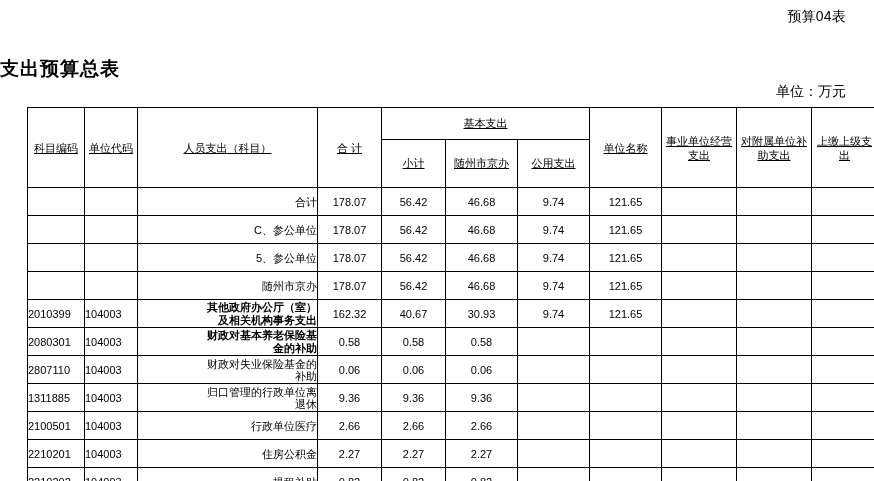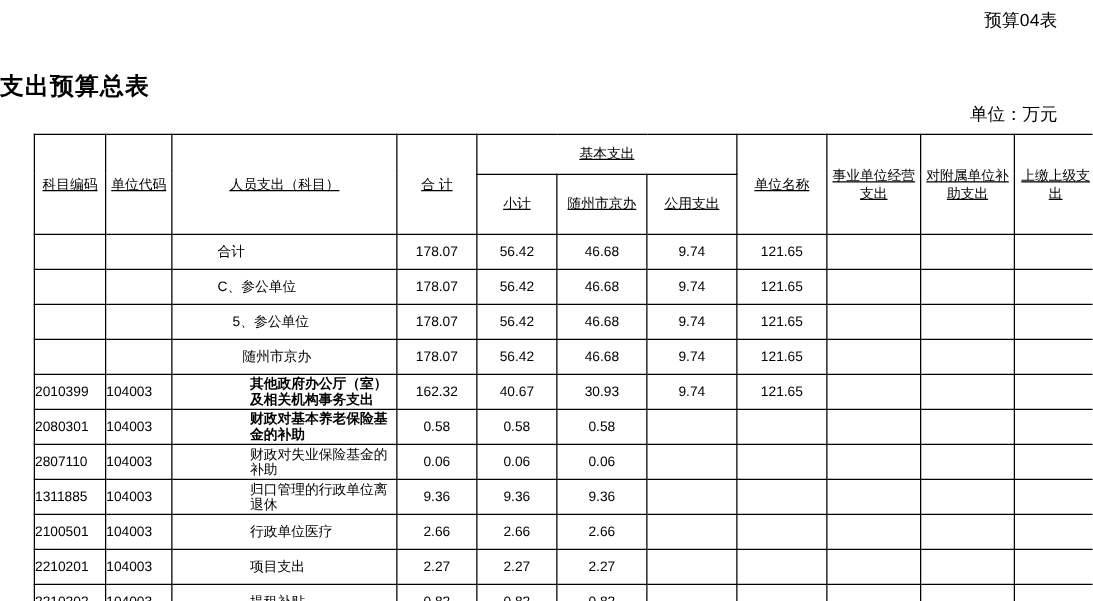--- a/index.html
+++ b/index.html
@@ -72,21 +72,21 @@
   }
   td.cell {
     height: 27px;
     font-size: 11px;
   }
   td.c-code {
     text-align: left;
     padding: 0 2px;
   }
   td.c-name {
-    text-align: left;
+    text-align: right;
     padding-left: 36px;
     line-height: 12px;
   }
   td.c-name.ind1 { padding-left: 36px; }
   td.c-name.ind2 { padding-left: 48px; }
   td.c-name.ind3 { padding-left: 56px; }
   td.c-name.ind4 { padding-left: 62px; }
   td.c-num {
     text-align: center;
     padding-right: 6px;
@@ -271,21 +271,21 @@
         <td class="cell c-num"></td>
         <td class="cell c-num"></td>
         <td class="cell c-empty"></td>
         <td class="cell c-empty"></td>
         <td class="cell c-empty"></td>
       </tr>
 
       <tr>
         <td class="cell c-code">2210201</td>
         <td class="cell c-code">104003</td>
-        <td class="cell c-name ind4">项目支出</td>
+        <td class="cell c-name ind4">住房公积金</td>
         <td class="cell c-num">2.27</td>
         <td class="cell c-num">2.27</td>
         <td class="cell c-num">2.27</td>
         <td class="cell c-num"></td>
         <td class="cell c-num"></td>
         <td class="cell c-empty"></td>
         <td class="cell c-empty"></td>
         <td class="cell c-empty"></td>
       </tr>
 

